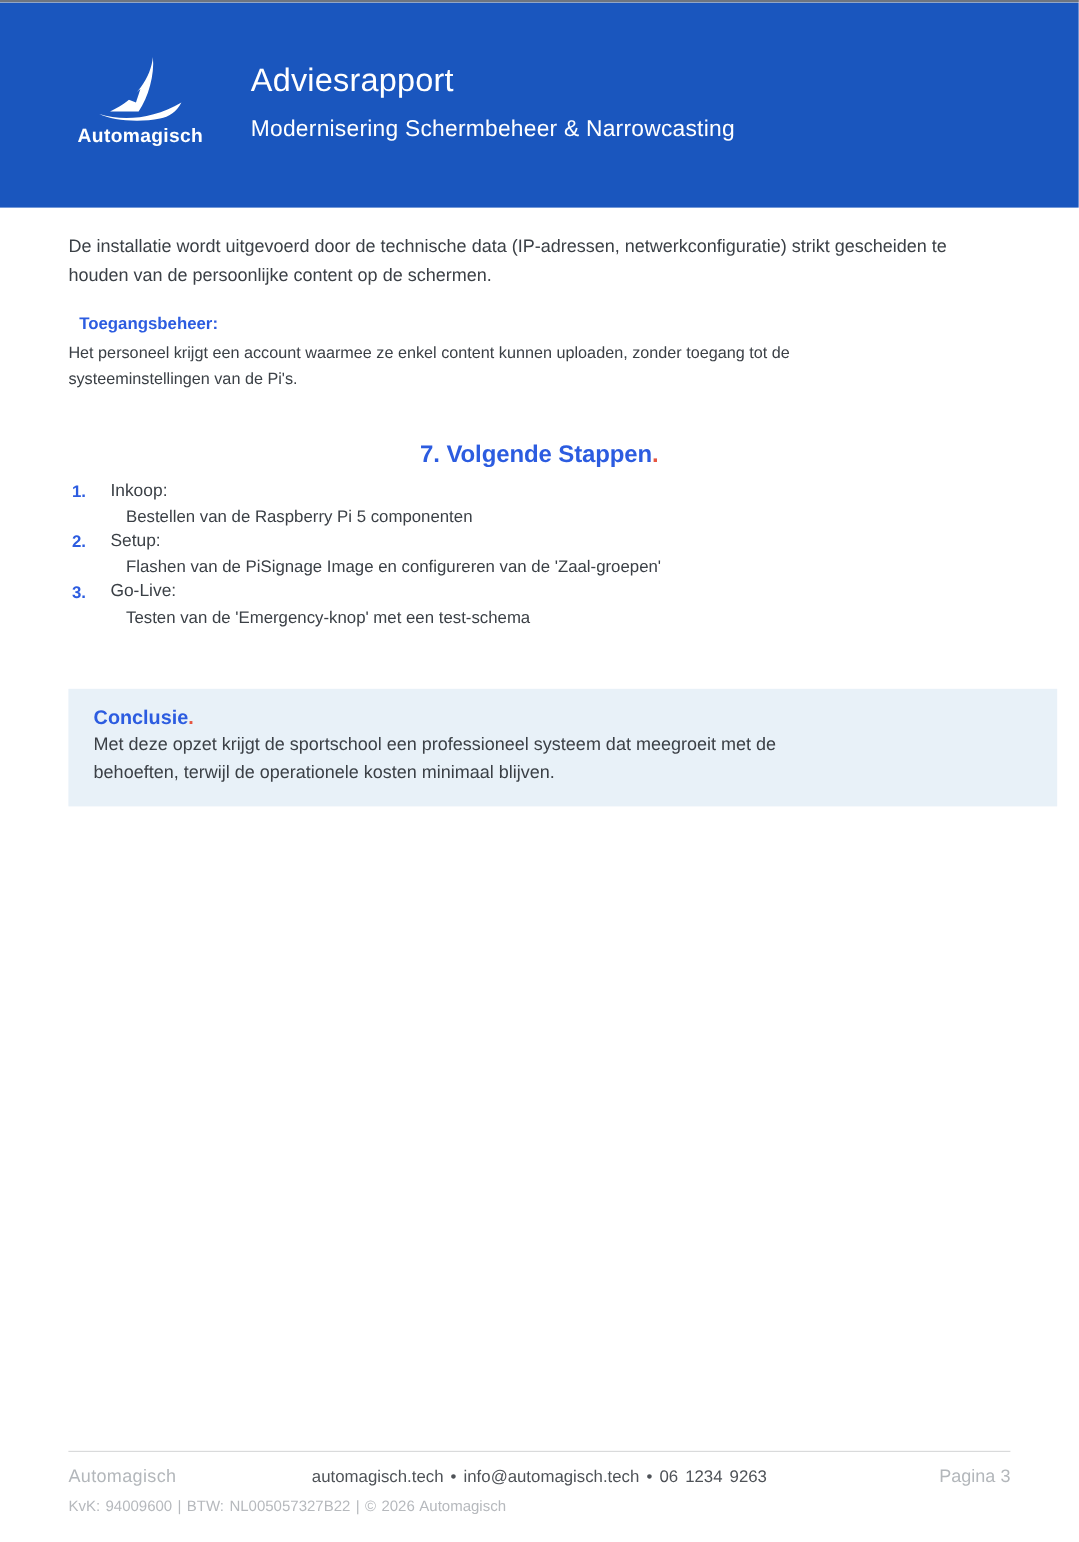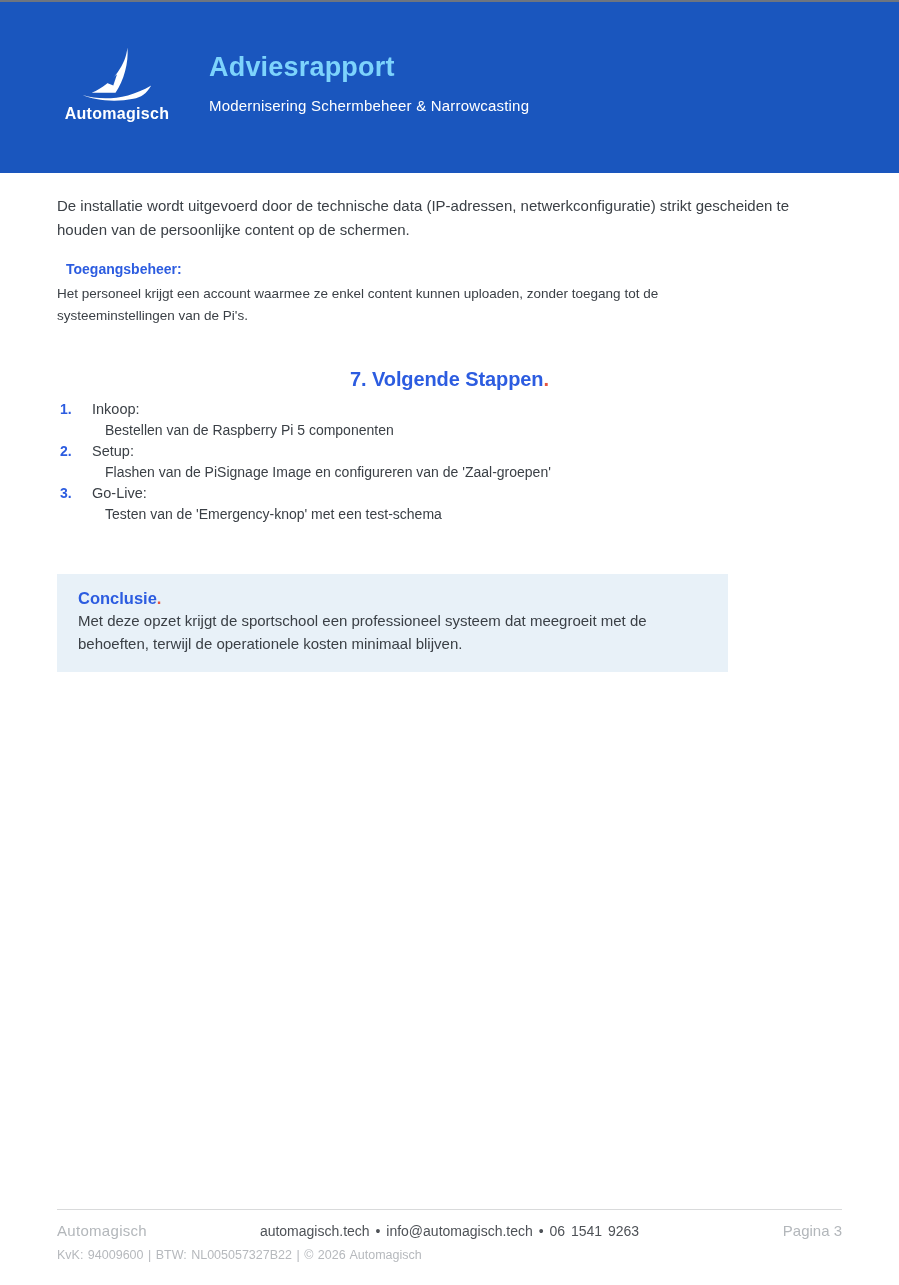--- a/index.html
+++ b/index.html
@@ -35,28 +35,28 @@
   .logo-text {
     color: #ffffff;
     font-size: 16px;
     font-weight: 600;
     letter-spacing: 0.3px;
     margin-top: 1px;
   }
   .header-titles { margin-left: 32px; margin-top: 50px; }
   .report-title {
     margin: 0;
-    color: #7dd3fc;
+    color: #ffffff;
     font-size: 27px;
-    font-weight: 700;
+    font-weight: 400;
     letter-spacing: 0.2px;
   }
   .report-subtitle {
     color: #ffffff;
-    font-size: 15px;
+    font-size: 19px;
     font-weight: 400;
     margin-top: 14px;
     letter-spacing: 0.2px;
     text-align: right;
   }
 
   
   .content { padding: 0 57px; }
   .section-heading {
     margin: 0;
@@ -99,21 +99,21 @@
     font-size: 14px;
     line-height: 21px;
   }
   .step-body { flex: 1; }
   .step-title { font-size: 14.5px; line-height: 21px; }
   .step-detail { font-size: 14px; line-height: 21px; margin-left: 13px; }
 
   
   .conclusion-box {
     margin-top: 49px;
-    width: 671px;
+    width: 824px;
     box-sizing: border-box;
     background: var(--box-bg, #e8f1f8);
     padding: 15px 21px 17px 21px;
   }
   .conclusion-heading {
     margin: 0;
     color: var(--heading-blue, #2c5ce0);
     font-size: 16.5px;
     font-weight: 700;
   }
@@ -220,17 +220,17 @@
   <section class="conclusion-box">
     <h3 class="conclusion-heading"><span>Conclusie</span><span class="dot">.</span></h3>
     <p class="conclusion-text">Met deze opzet krijgt de sportschool een professioneel systeem dat meegroeit met de behoeften, terwijl de operationele kosten minimaal blijven.</p>
   </section>
 
 </main>
 
 <footer class="footer">
   <div class="footer-row">
     <span class="footer-brand">Automagisch</span>
-    <span class="footer-contact">automagisch.tech • info@automagisch.tech • 06 1541 9263</span>
+    <span class="footer-contact">automagisch.tech • info@automagisch.tech • 06 1234 9263</span>
     <span class="footer-page">Pagina 3</span>
   </div>
   <div class="footer-legal">KvK: 94009600 | BTW: NL005057327B22 | © 2026 Automagisch</div>
 </footer>
 
 </body></html>

